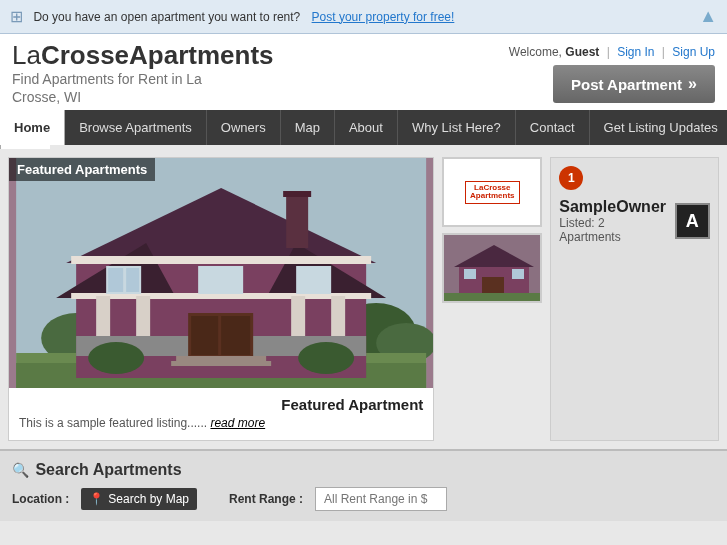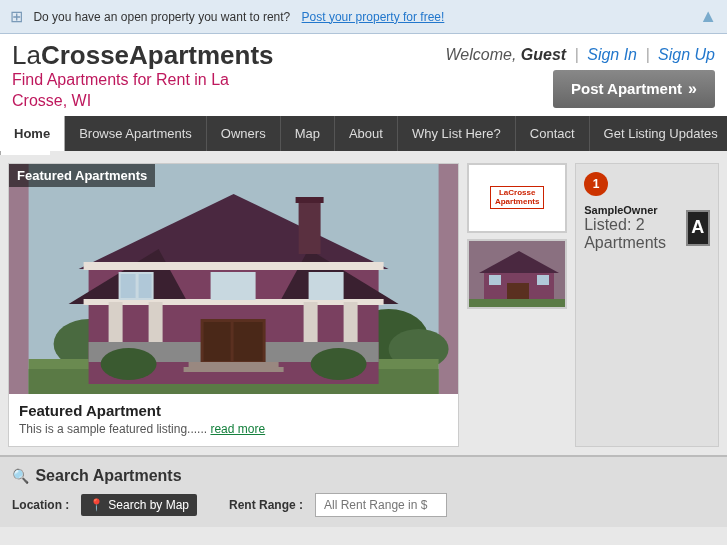--- a/index.html
+++ b/index.html
@@ -35,24 +35,24 @@
       justify-content: space-between;
     }
     .header-left {}
     .site-logo {
       font-size: 26px;
       font-weight: bold;
       color: #333;
       line-height: 1;
     }
     .site-logo span.la { font-weight: normal; color: #333; }
-    .site-tagline { font-size: 16px; color: #be185d; margin-top: 2px; line-height: 1.3; }
+    .site-tagline { font-size: 14px; color: #737373; margin-top: 2px; line-height: 1.3; }
 
     .header-right { display: flex; flex-direction: column; align-items: flex-end; gap: 6px; }
-    .welcome-bar { font-size: 16px; color: #555; font-style: italic; }
+    .welcome-bar { font-size: 12px; color: #555; }
     .welcome-bar a { color: #2277cc; text-decoration: none; }
     .welcome-bar .sep { color: #aaa; margin: 0 4px; }
     .welcome-bar strong { color: #333; }
 
     .post-apt-btn {
       background: linear-gradient(to bottom, #888, #666);
       color: #fff;
       border: none;
       padding: 10px 18px;
       font-size: 15px;
@@ -126,26 +126,27 @@
     }
     .featured-caption {
       padding: 8px 10px 10px;
       background: #fff;
     }
     .featured-caption h3 {
       font-size: 15px;
       font-weight: bold;
       color: #222;
       margin-bottom: 3px;
+      text-align: right;
     }
     .featured-caption p {
       font-size: 12px;
       color: #555;
     }
-    .featured-caption p a { color: #15803d; }
+    .featured-caption p a { color: #000000; font-style: italic; }
 
     
     .thumb-column {
       width: 100px;
       display: flex;
       flex-direction: column;
       gap: 6px;
       margin-right: 8px;
     }
     .thumb-item {
@@ -196,26 +197,26 @@
       font-weight: bold;
       margin-bottom: 8px;
     }
     .owner-card {
       display: flex;
       align-items: center;
       gap: 8px;
     }
     .owner-info {}
     .owner-name {
-      font-size: 11px;
+      font-size: 16px;
       font-weight: bold;
       color: #222;
     }
     .owner-listed {
-      font-size: 16px;
+      font-size: 12px;
       color: #555;
     }
     .owner-avatar {
       width: 36px;
       height: 36px;
       background: #222;
       border: 2px solid #888;
       display: flex;
       align-items: center;
       justify-content: center;
@@ -257,21 +258,21 @@
       display: flex;
       align-items: center;
       gap: 6px;
     }
   </style>
 </head>
 <body>
 
 <div class="top-banner">
   <span style="font-size:16px;color:#7a9ab8;margin-right:6px;">⊞</span>
-  <span>Do you have an open property you want to rent?</span>
+  <span>Do you have an open apartment you want to rent?</span>
   &nbsp;
   <a href="#" style="color:#2277cc;">Post your property for free!</a>
   <span class="banner-up-arrow">▲</span>
 </div>
 
 <div class="header-area">
   <div class="header-left">
     <div class="site-logo">
       <span class="la">La</span><span>Crosse</span><span style="font-weight:bold;">Apartments</span>
     </div>

